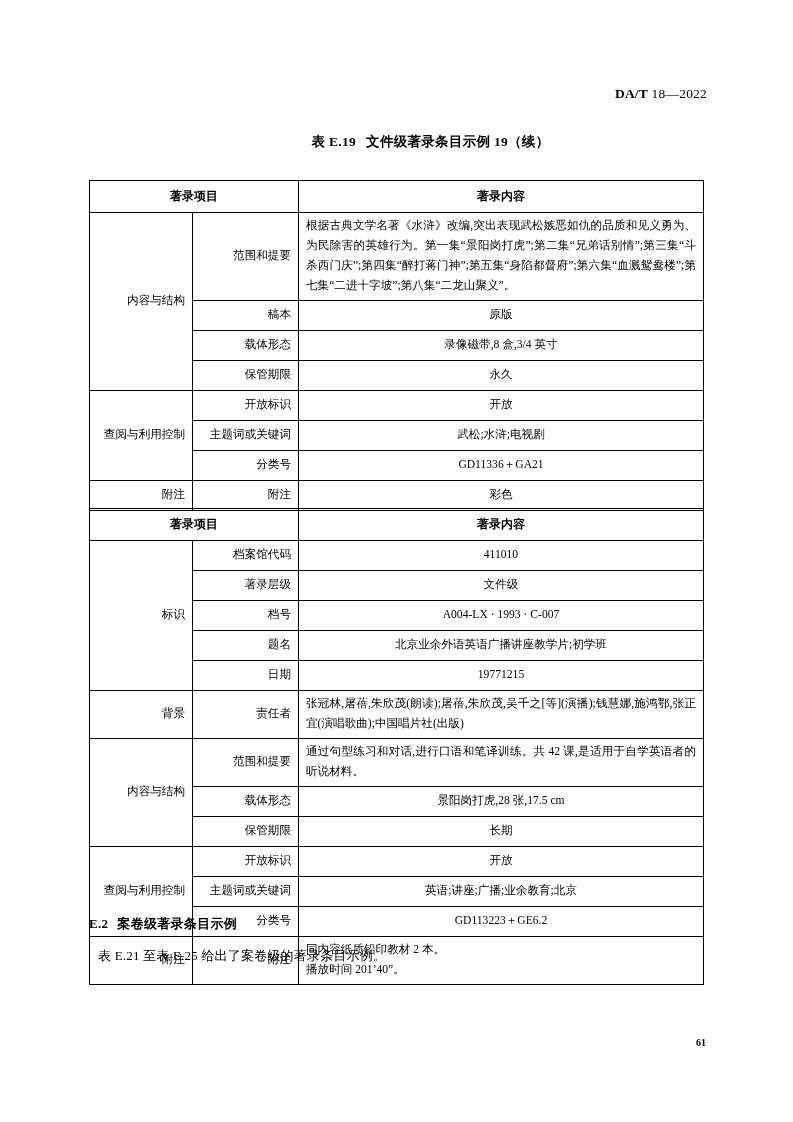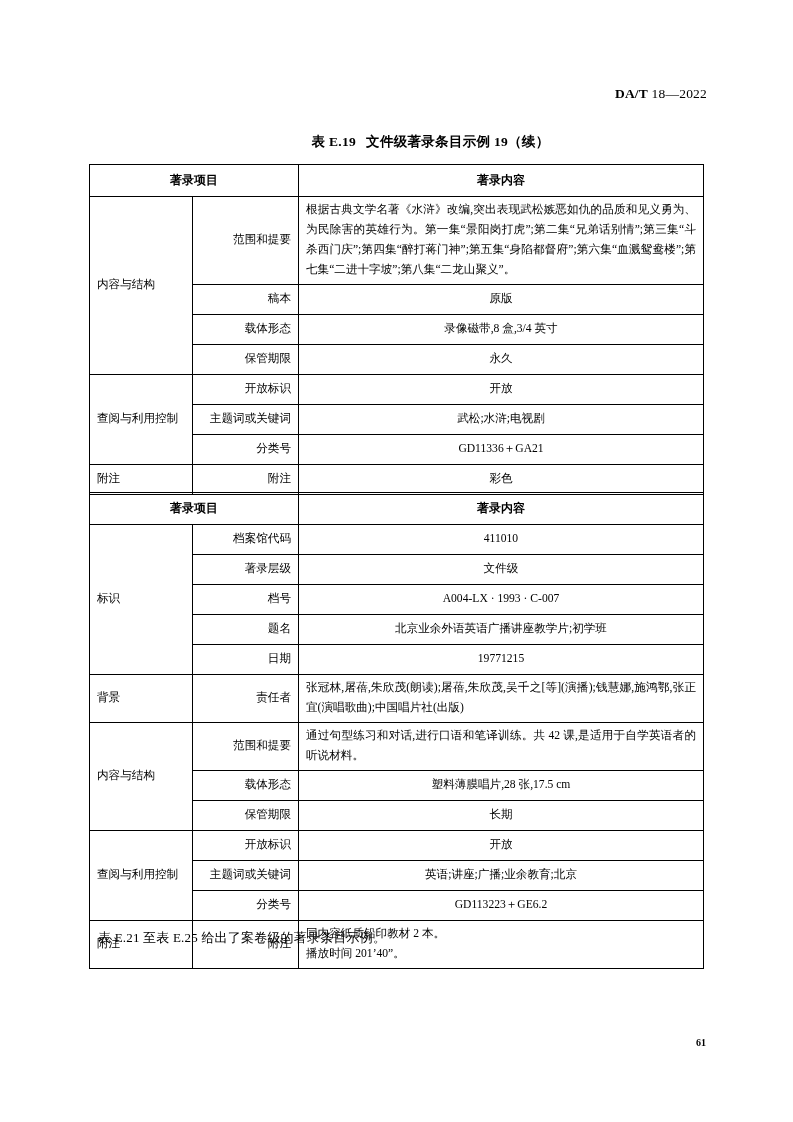--- a/index.html
+++ b/index.html
@@ -48,40 +48,40 @@
     font-weight: bold;
     letter-spacing: 0.3px;
   }
   .table-caption .cap-no { margin-right: 10px; }
 
   
   table.desc {
     border-collapse: collapse;
     table-layout: fixed;
     width: 614px;
-    margin: 0 auto;
+    margin: 16px auto;
     font-size: 11.6px;
     line-height: 1.55;
   }
   table.desc th,
   table.desc td {
     border: 0.8px solid #000000;
     padding: 3px 7px 4px 7px;
     vertical-align: middle;
     font-weight: normal;
     word-break: break-all;
   }
   table.desc thead th {
     text-align: center;
     font-weight: bold;
     height: 24px;
     font-size: 12px;
   }
   td.grp {
-    text-align: left;
+    text-align: right;
     font-weight: bold;
   }
   td.sub {
     font-weight: bold;
     text-align: right;
   }
   td.val {
     text-align: center;
   }
   td.val-para {
@@ -241,21 +241,21 @@
             <td class="sub">责任者</td>
             <td class="val val-para">张冠林,屠蓓,朱欣茂(朗读);屠蓓,朱欣茂,吴千之[等](演播);钱慧娜,施鸿鄂,张正宜(演唱歌曲);中国唱片社(出版)</td>
           </tr>
           <tr>
             <td class="grp" rowspan="3">内容与结构</td>
             <td class="sub">范围和提要</td>
             <td class="val val-para">通过句型练习和对话,进行口语和笔译训练。共 42 课,是适用于自学英语者的听说材料。</td>
           </tr>
           <tr>
             <td class="sub">载体形态</td>
-            <td class="val row-h">塑料薄膜唱片,28 张,17.5 cm</td>
+            <td class="val row-h">景阳岗打虎,28 张,17.5 cm</td>
           </tr>
           <tr>
             <td class="sub">保管期限</td>
             <td class="val row-h">长期</td>
           </tr>
           <tr>
             <td class="grp" rowspan="3">查阅与利用控制</td>
             <td class="sub">开放标识</td>
             <td class="val row-h">开放</td>
           </tr>
@@ -270,18 +270,21 @@
           <tr>
             <td class="grp" rowspan="1">附注</td>
             <td class="sub">附注</td>
             <td class="val val-para">同内容纸质铅印教材 2 本。<br>播放时间 201’40”。</td>
           </tr>
         </tbody>
     </table>
   </div>
 
   <div id="section-e2" class="section">
+    <div class="section-head">
+      <span class="sec-no">E.2</span><span>案卷级著录条目示例</span>
+    </div>
     <div class="section-para">表 E.21 至表 E.25 给出了案卷级的著录条目示例。</div>
   </div>
 
   <div class="footer-page">61</div>
 
 </div>
 
 </body></html>

